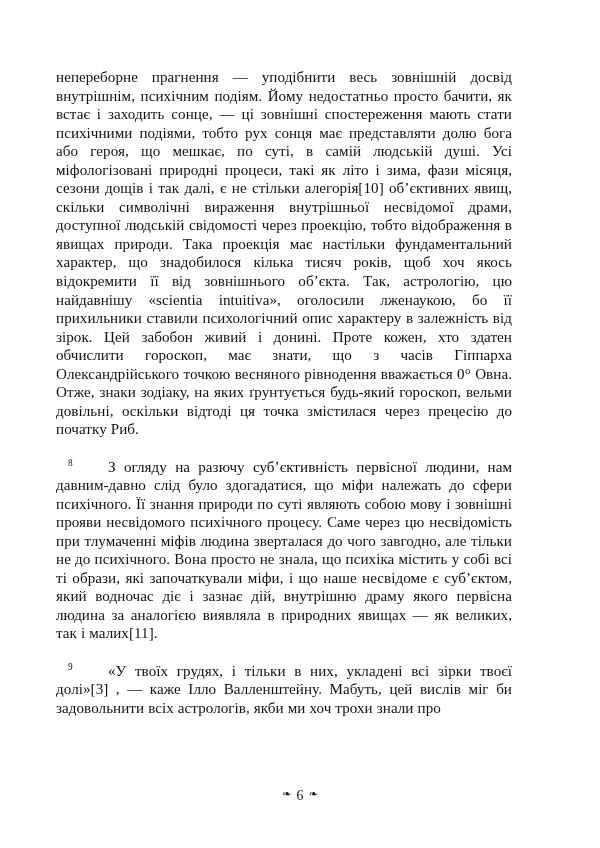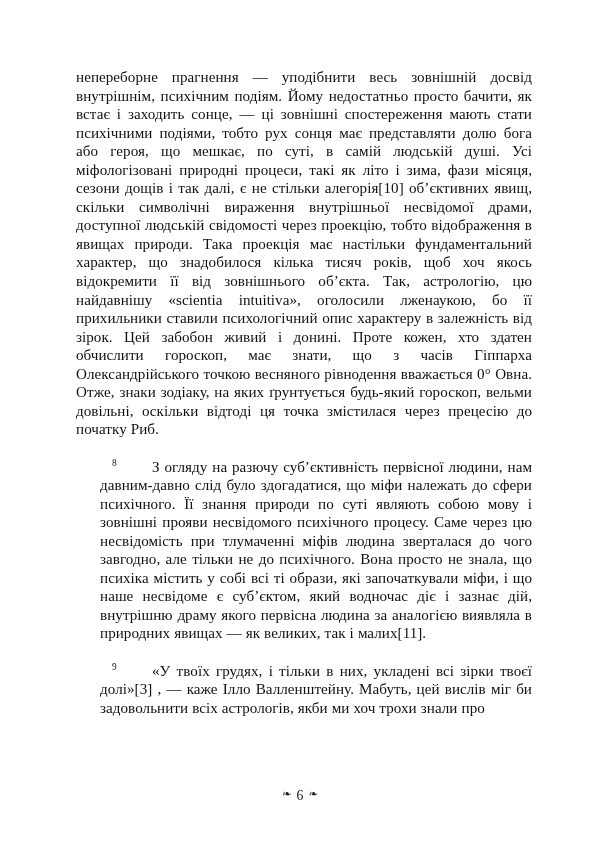--- a/index.html
+++ b/index.html
@@ -18,21 +18,21 @@
   .page {
     position: relative;
     width: 600px;
     height: 848px;
     background: #ffffff;
     box-sizing: border-box;
   }
 
   .text-column {
     position: absolute;
-    left: 76px;
+    left: 56px;
     top: 68px;
     width: 456px;
   }
 
   p.body-par {
     margin: 0;
     text-align: justify;
     text-justify: inter-word;
     font-size: 15.1px;
     line-height: 18.55px;
@@ -42,21 +42,20 @@
     color: #111111;
   }
 
   p.first-par {
     text-indent: 0;
   }
 
   p.numbered-par {
     text-indent: 0;
     margin-top: 18.6px;
-    margin-left: 24px;
   }
 
   
   .par-num {
     display: inline-block;
     width: 22px;
     margin-left: 12px;
     margin-right: 18px;
     font-size: 9.3px;
     vertical-align: 5.2px;

